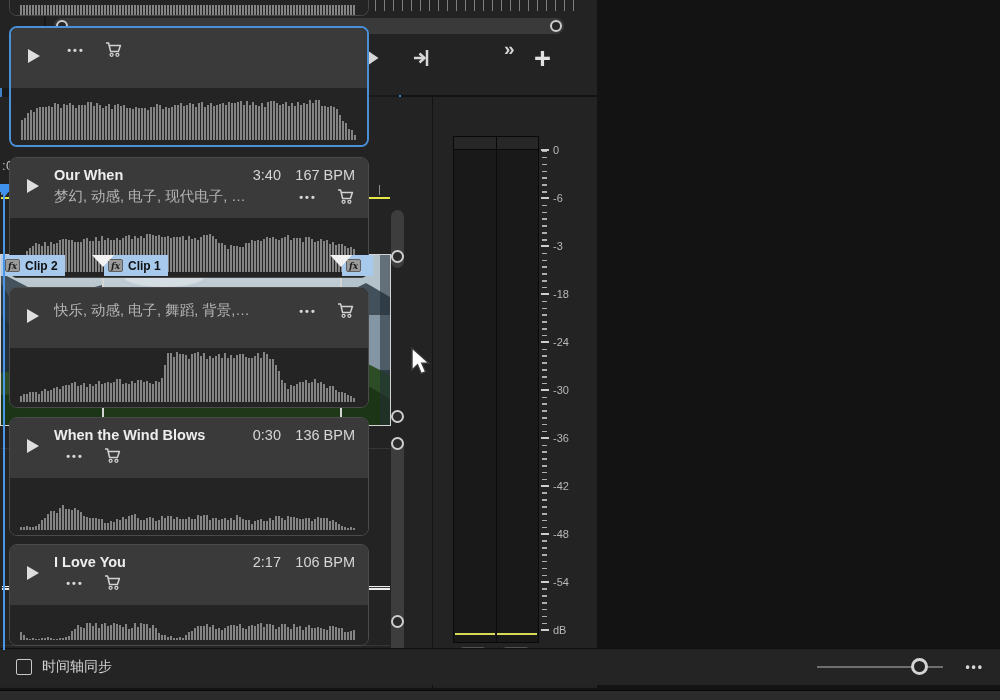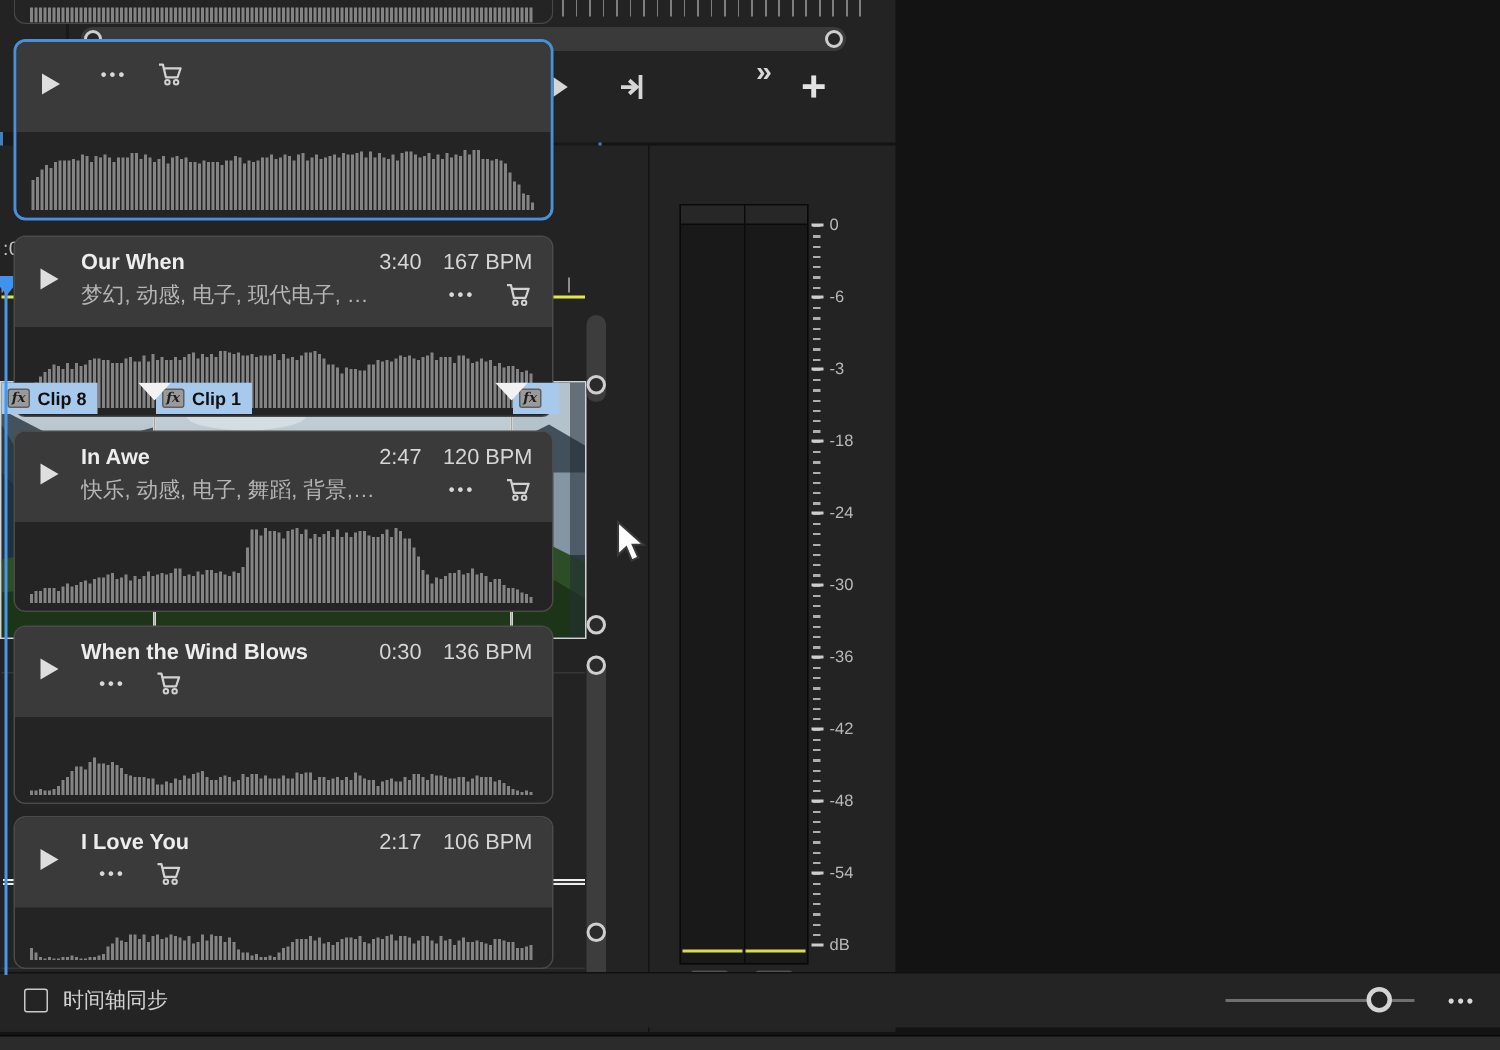--- a/index.html
+++ b/index.html
@@ -173,21 +173,21 @@
         <rect width="101" height="80" fill="url(#sky1)"></rect>
         <rect y="62" width="101" height="48" fill="#8ba0ae"></rect>
         <polygon points="0,18 50,44 101,30 101,62 0,62" fill="#44525e"></polygon>
         <polygon points="0,28 0,120 55,120 30,70 12,48" fill="#2c3a44"></polygon>
         <polygon points="0,60 0,140 70,140 35,95" fill="#22303a"></polygon>
         <polygon points="0,170 0,118 30,112 62,128 101,120 101,170" fill="#2e4d24"></polygon>
         <polygon points="0,170 0,140 45,136 80,150 101,146 101,170" fill="#1d3517"></polygon>
       </svg>
       <div class="chip">
         <span class="fxbadge">fx</span>
-        <span class="clabel">Clip 8</span>
+        <span class="clabel">Clip 2</span>
       </div>
     </div>
 
     <div class="clip" style="left:104px;width:236px;">
       <svg viewBox="0 0 236 170" preserveAspectRatio="none">
         <defs>
             <linearGradient id="sky2" x1="0" y1="0" x2="0" y2="1">
           <stop offset="0" stop-color="#ccd6dc"></stop>
               <stop offset="1" stop-color="#a2b5c0"></stop>
             </linearGradient>
@@ -688,25 +688,20 @@
           <i style="height:25.7px;background:#848484"></i>
           <i style="height:24.5px;background:#848484"></i>
           <i style="height:24.8px;background:#848484"></i>
           <i style="height:23.0px;background:#848484"></i>
         </div>
   </div>
       <div class="track-card" style="top: 287px; height: 121px;">
     <div class="card-header">
       <span class="play-btn"></span>
       <div class="card-meta">
-        <div class="mrow">
-          <span class="t-title">In Awe</span>
-          <span class="t-dur">2:47</span>
-          <span class="t-bpm">120 BPM</span>
-        </div>
         <div class="mrow2">
           <span class="t-tags">快乐, 动感, 电子, 舞蹈, 背景,…</span>
           <span class="t-menu">•••</span>
           <span class="t-cart">
             <svg width="18" height="17" viewBox="0 0 18 17">
               <path d="M1 2 H3.6 L5.6 10.5 H13.4 L15.4 4.5 H4.2" fill="none" stroke="#d2d2d2" stroke-width="1.5" stroke-linejoin="round"></path>
               <circle cx="6.6" cy="13.8" r="1.5" fill="none" stroke="#d2d2d2" stroke-width="1.3"></circle>
               <circle cx="12.4" cy="13.8" r="1.5" fill="none" stroke="#d2d2d2" stroke-width="1.3"></circle>
             </svg>
           </span>

